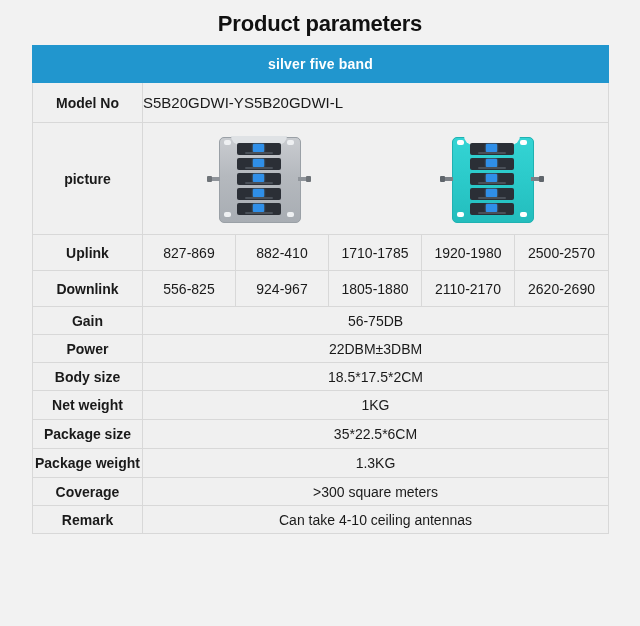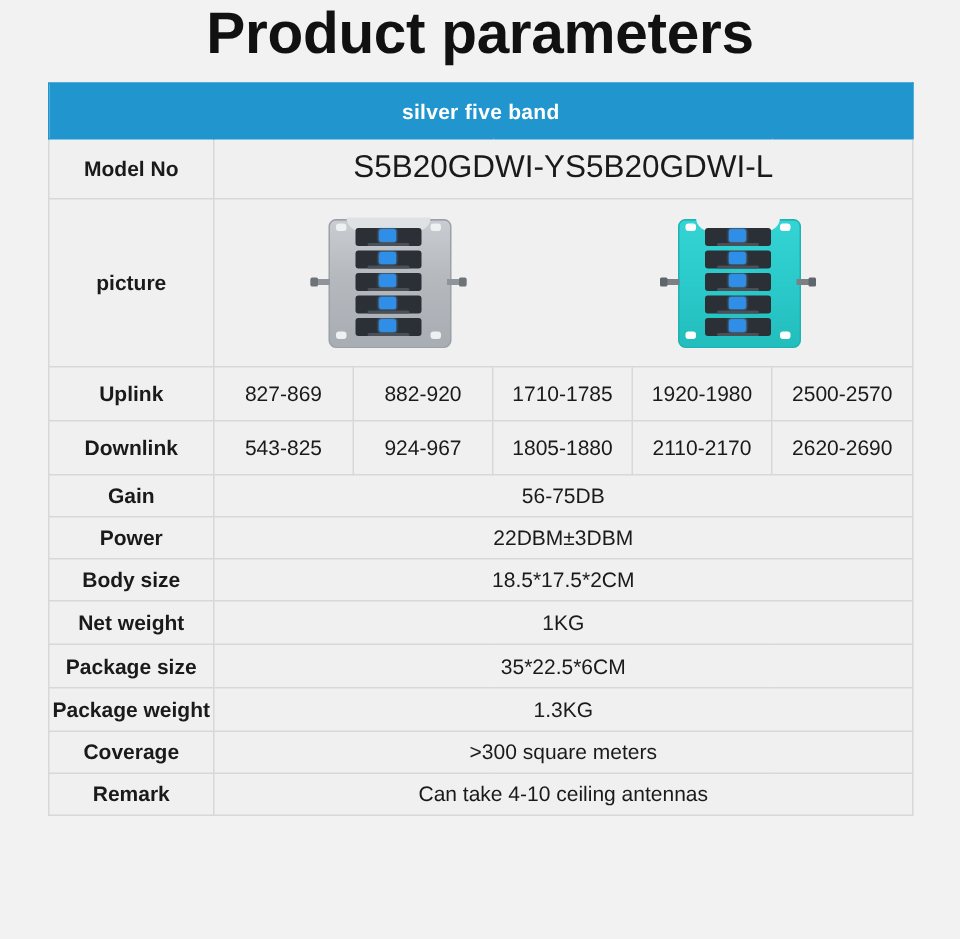--- a/index.html
+++ b/index.html
@@ -10,24 +10,25 @@
     width: 640px;
     height: 626px;
     background: #f2f2f2;
     font-family: "Liberation Sans", sans-serif;
     color: #1a1a1a;
     overflow: hidden;
   }
 
   .page-title {
     text-align: center;
-    font-size: 39px;
+    font-size: 22px;
     font-weight: bold;
     letter-spacing: -0.2px;
     color: #111111;
+    padding-top: 11px;
     line-height: 1.2;
   }
 
   .table-wrap {
     width: 576px;
     margin: 8px auto 0 auto;
   }
 
   table.spec {
     width: 100%;
@@ -64,23 +65,23 @@
   .lbl-sm {
     font-weight: bold;
     font-size: 11px;
     line-height: 1.15;
   }
 
   .r-model { height: 40px; }
   .r-model .val-area {
     display: flex;
     align-items: center;
-    justify-content: center;
+    justify-content: flex-start;
     height: 100%;
-    font-size: 21px;
+    font-size: 15px;
   }
 
   .r-picture { height: 112px; }
   .pic-area {
     display: flex;
     align-items: center;
     justify-content: space-around;
     height: 100%;
   }
 
@@ -317,29 +318,29 @@
               </div>
 
             </div>
           </td>
         </tr>
 
 
         <tr class="r-freq">
           <td class="lbl">Uplink</td>
           <td>827-869</td>
-          <td>882-920</td>
+          <td>882-410</td>
           <td>1710-1785</td>
           <td>1920-1980</td>
           <td>2500-2570</td>
         </tr>
 
         <tr class="r-freq">
           <td class="lbl">Downlink</td>
-          <td>543-825</td>
+          <td>556-825</td>
           <td>924-967</td>
           <td>1805-1880</td>
           <td>2110-2170</td>
           <td>2620-2690</td>
         </tr>
 
         <tr class="r-spec">
           <td class="lbl">Gain</td>
           <td colspan="5">56-75DB</td>
         </tr>

